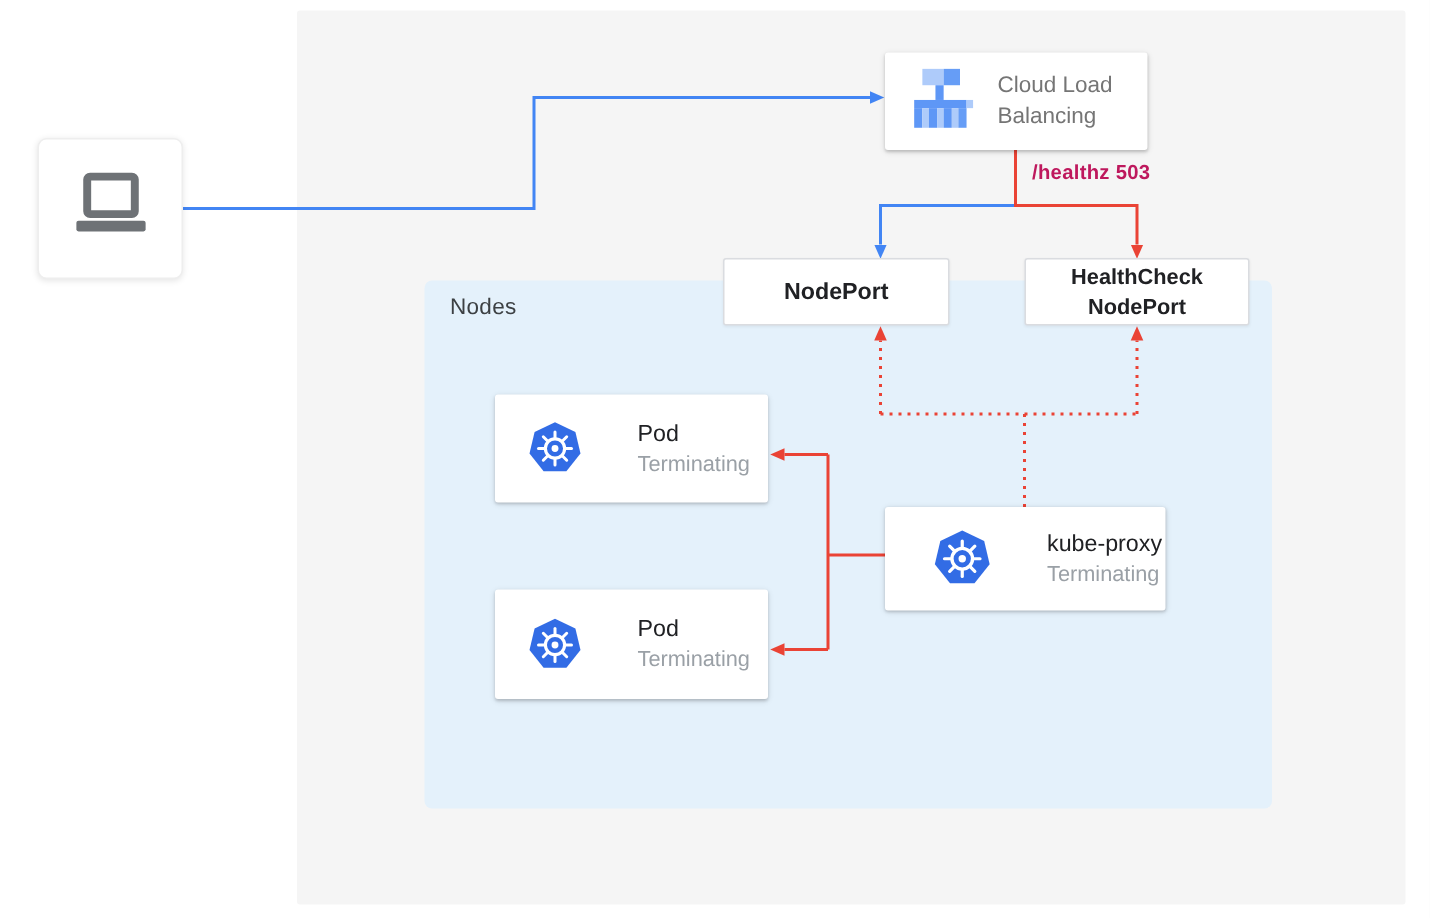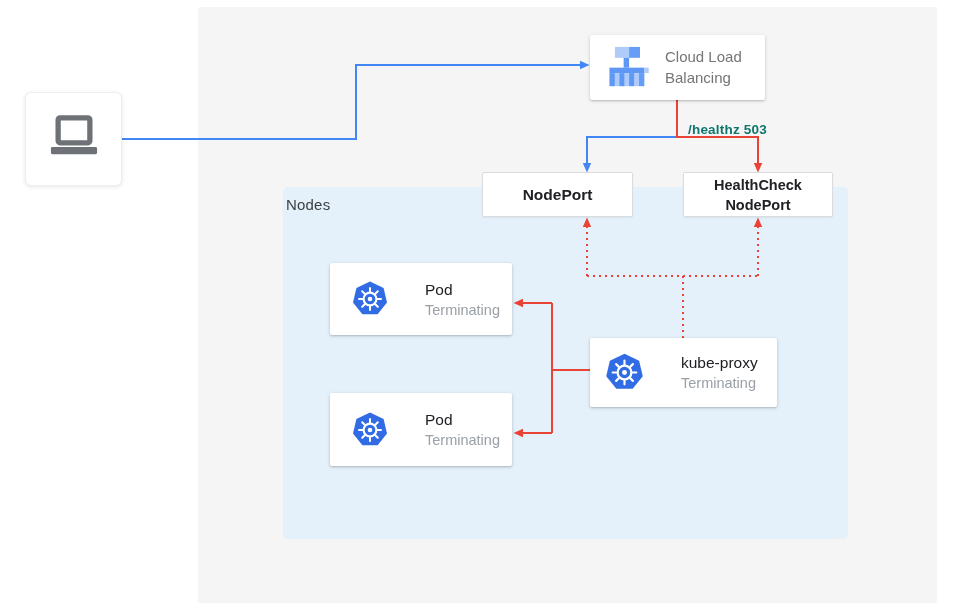--- a/index.html
+++ b/index.html
@@ -11,21 +11,21 @@
   }
   .bg-panel {
     position:absolute; left:198px; top:7px; width:739px; height:596px;
     background:var(--panel-gray,#F5F5F5); border-radius:2px;
   }
   .nodes-panel {
     position:absolute; left:283px; top:187px; width:565px; height:352px;
     background:var(--nodes-blue,#E4F1FB); border-radius:5px;
   }
   .nodes-label {
-    position:absolute; left:3px; top:9px; font-size:15px; color:#3C4043;
+    position:absolute; left:17px; top:9px; font-size:15px; color:#3C4043;
     letter-spacing:.2px;
   }
   svg.wires { position:absolute; left:0; top:0; width:953px; height:612px; pointer-events:none; }
   .stroke-blue { stroke:var(--flow-blue,#4285F4); }
   .stroke-red  { stroke:var(--health-red,#EA4335); }
   .fill-blue   { fill:var(--flow-blue,#4285F4); }
   .fill-red    { fill:var(--health-red,#EA4335); }
 
   .card {
     position:absolute; background:#fff; border-radius:2px;
@@ -35,36 +35,36 @@
     left:25px; top:92px; width:97px; height:94px; border-radius:6px;
     border:1px solid #EEEEEE; box-shadow:0 1px 4px rgba(0,0,0,.10);
     display:flex; align-items:center; justify-content:center;
   }
   .clb-card {
     left:590px; top:35px; width:175px; height:65px;
     display:flex; align-items:center; padding-left:14px;
   }
   .clb-text { margin-left:13px; width:95px; font-size:15px; line-height:1.38; color:#757575; }
   .healthz-label {
-    position:absolute; left:688px; top:122px; font-size:13.5px; font-weight:bold;
-    color:#0f766e; letter-spacing:.2px;
+    position:absolute; left:688px; top:107px; font-size:13.5px; font-weight:bold;
+    color:#be185d; letter-spacing:.2px;
   }
   .port-card {
     position:absolute; top:172px; height:45px; background:#fff;
     border:1px solid #DADCE0; border-radius:2px;
     box-shadow:0 1px 2px rgba(0,0,0,.06);
     display:flex; align-items:center; justify-content:center; text-align:center;
     font-weight:bold; color:#202124;
   }
   .nodeport-card { left:482px; width:151px; font-size:15.5px; }
   .hc-card { left:683px; width:150px; font-size:14.5px; line-height:1.38; padding:0 10px; }
   .workload-card { display:flex; align-items:center; }
   .pod1-card { left:330px; top:263px; width:182px; height:72px; padding-left:20px; }
   .pod2-card { left:330px; top:393px; width:182px; height:73px; padding-left:20px; }
-  .kube-proxy-card { left:590px; top:338px; width:187px; height:69px; padding-left:13px; }
+  .kube-proxy-card { left:590px; top:338px; width:187px; height:69px; padding-left:30px; }
   .workload-text { margin-left:35px; }
   .workload-title { font-size:15.5px; color:#202124; }
   .workload-sub { font-size:14.5px; color:#9AA0A6; margin-top:3px; }
   .k8s-icon { width:40px; height:40px; flex:0 0 auto; }
   .k8s-icon-lg { width:43px; height:43px; flex:0 0 auto; }
 </style>
 </head>
 <body>
 
 <div class="canvas">

